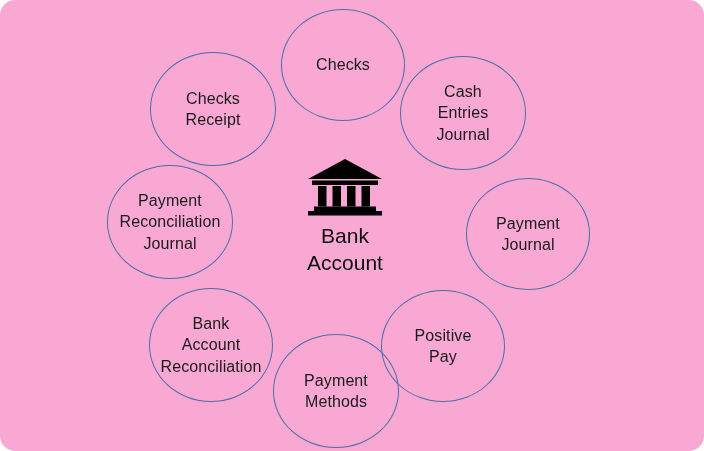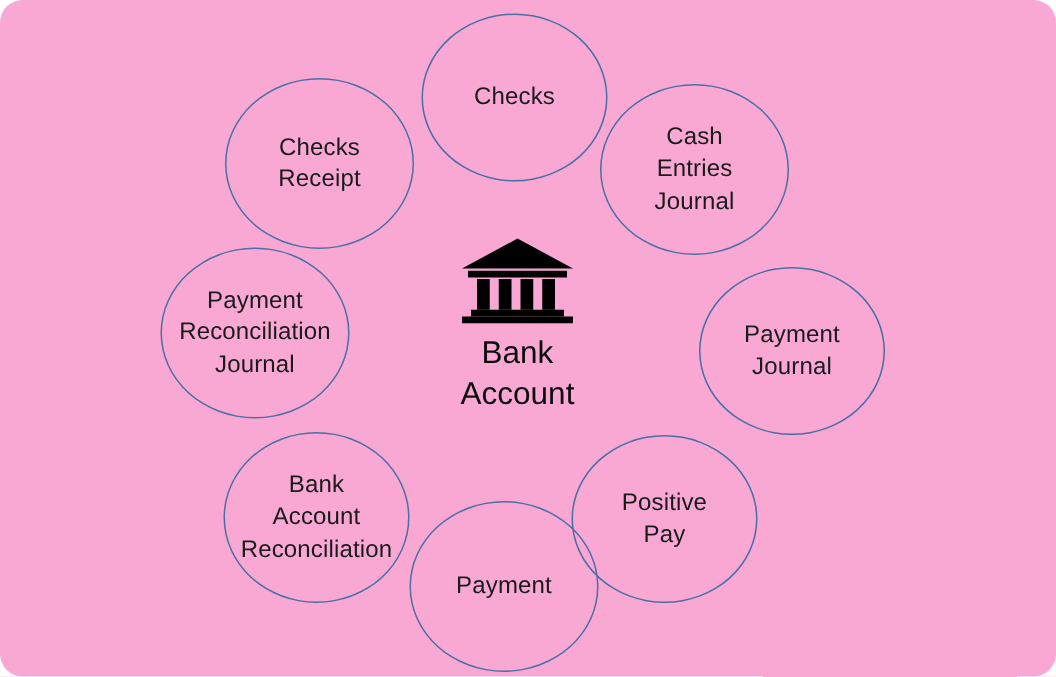--- a/index.html
+++ b/index.html
@@ -95,20 +95,21 @@
       </div>
       <div class="node" style="left: 381px; top: 290px; width: 124px; height: 112px; border-color: rgb(74, 111, 165);">
         <div class="node-label" style="color: rgb(26, 26, 26);">
           <span>Positive</span>
           <span>Pay</span>
         </div>
       </div>
       <div class="node" style="left: 273px; top: 334px; width: 126px; height: 114px; border-color: rgb(74, 111, 165);">
         <div class="node-label" style="color: rgb(26, 26, 26);">
           <span>Payment</span>
+          <span>Methods</span>
         </div>
       </div>
       <div class="node" style="left: 149px; top: 288px; width: 124px; height: 114px; border-color: rgb(74, 111, 165);">
         <div class="node-label" style="color: rgb(26, 26, 26);">
           <span>Bank</span>
           <span>Account</span>
           <span>Reconciliation</span>
         </div>
       </div>
       <div class="node" style="left: 107px; top: 165px; width: 126px; height: 114px; border-color: rgb(74, 111, 165);">

